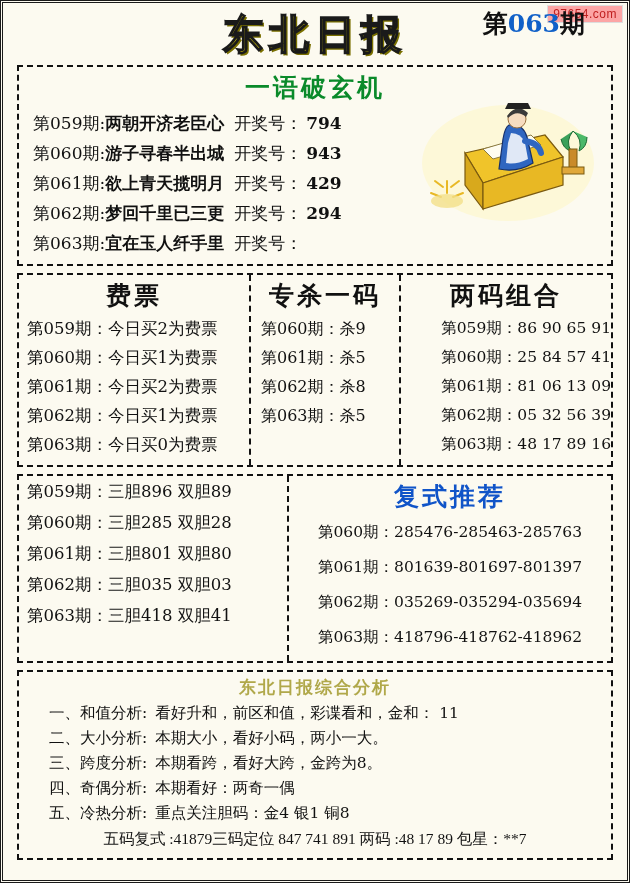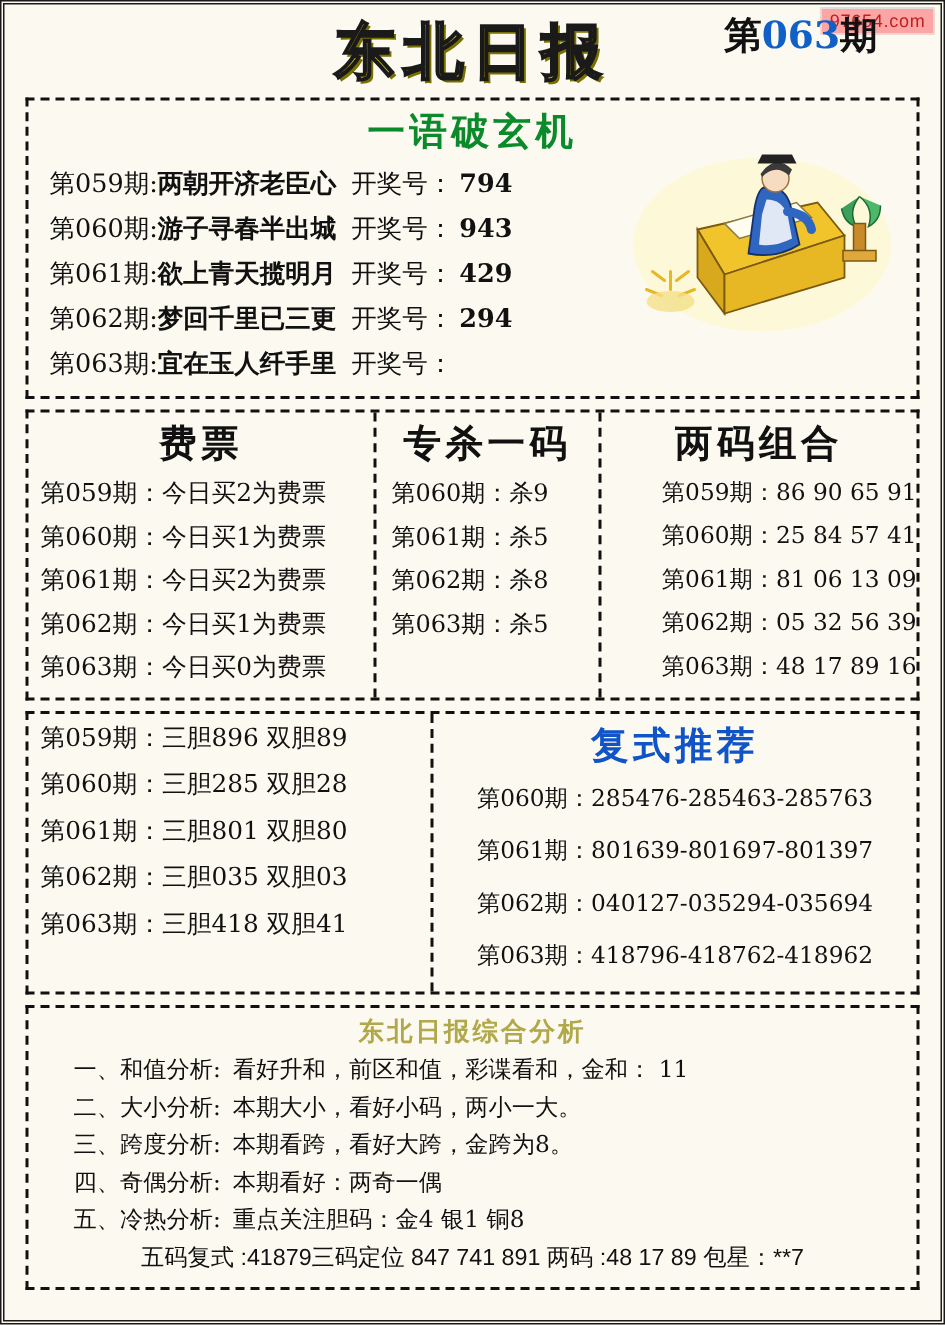--- a/index.html
+++ b/index.html
@@ -141,21 +141,21 @@
   .sec4 .line{
     font-family:"DejaVu Serif","Liberation Serif",serif;
     font-size:15.5px;
     line-height:25px;
     white-space:nowrap;
     padding-left:30px;
   }
   .sec4 .line .k{margin-right:8px;}
   .sec4 .last{
     text-align:center;
-    font-family:Liberation Sans, sans-serif;
+    font-family:Liberation Serif, serif;
     font-size:15.5px;
     line-height:26px;
     padding-left:0;
     white-space:nowrap;
   }
 </style>
 </head>
 <body>
 
 <div class="page">
@@ -254,21 +254,21 @@
       <div class="line">第059期：三胆896 双胆89</div>
       <div class="line">第060期：三胆285 双胆28</div>
       <div class="line">第061期：三胆801 双胆80</div>
       <div class="line">第062期：三胆035 双胆03</div>
       <div class="line">第063期：三胆418 双胆41</div>
     </div>
     <div class="right">
       <div class="sec-title blue">复式推荐</div>
       <div class="line">第060期：285476-285463-285763</div>
       <div class="line">第061期：801639-801697-801397</div>
-      <div class="line">第062期：040127-035294-035694</div>
+      <div class="line">第062期：035269-035294-035694</div>
       <div class="line">第063期：418796-418762-418962</div>
     </div>
   </div>
 
   <div class="box sec4">
     <div class="head">东北日报综合分析</div>
     <div class="line">
       <span class="k">一、和值分析:</span><span>看好升和，前区和值，彩谍看和，金和： 11</span>
     </div>
     <div class="line">

